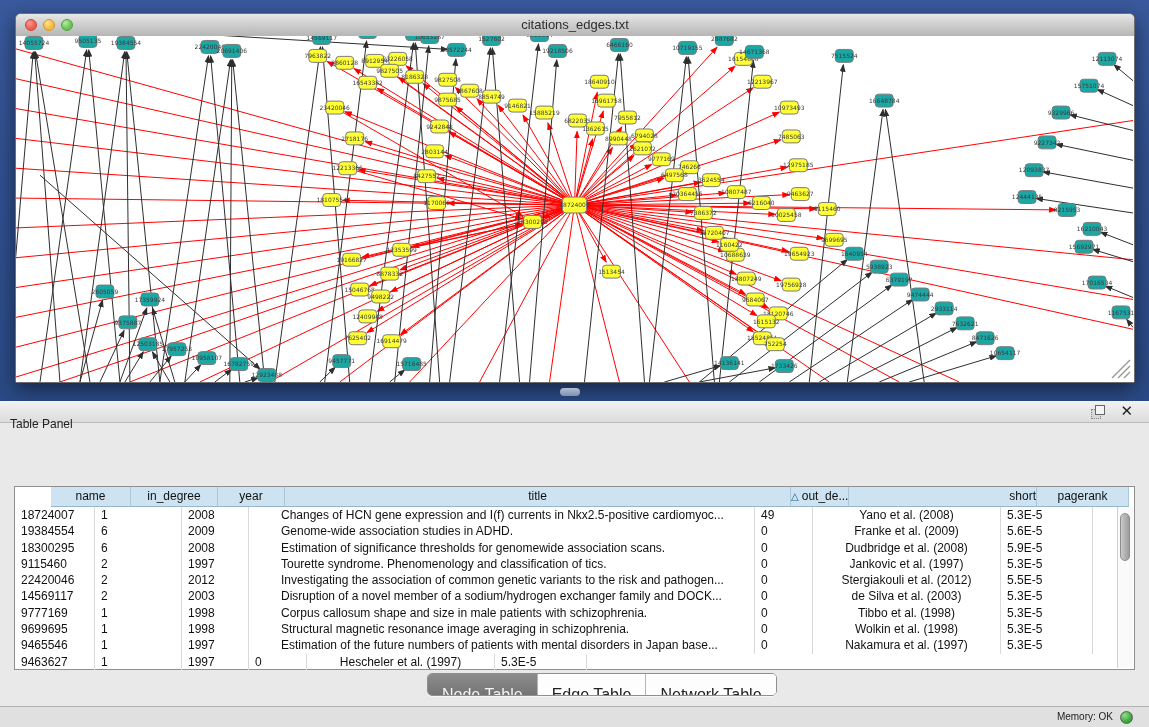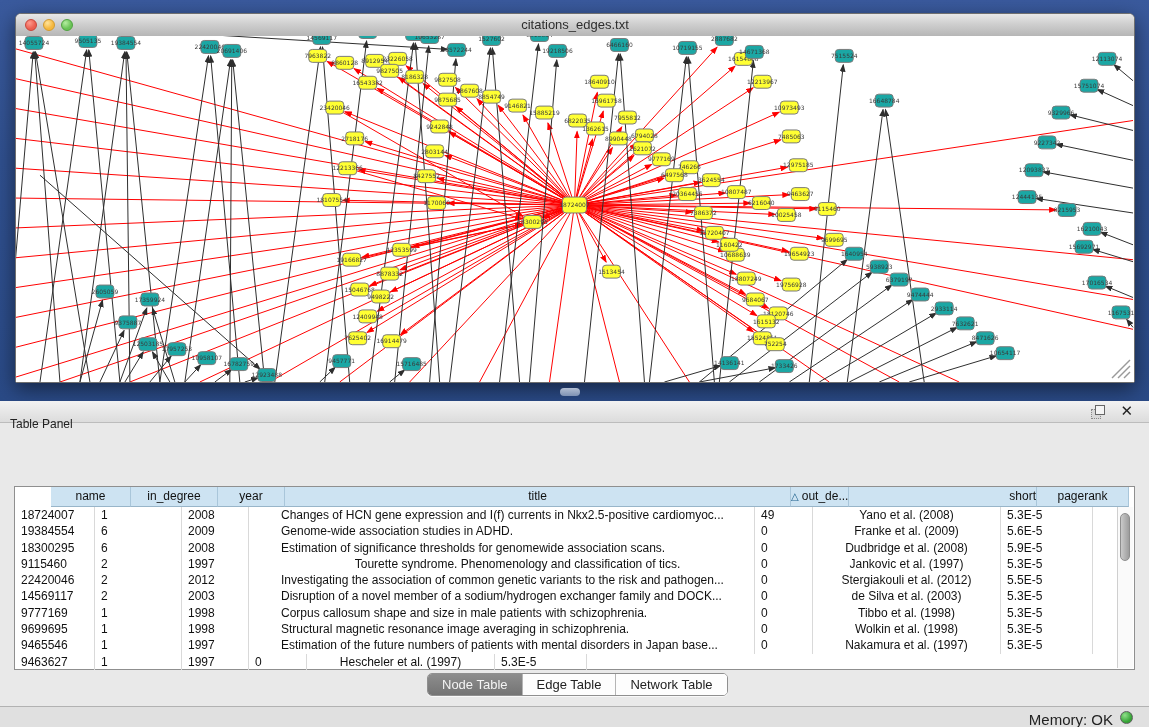--- a/index.html
+++ b/index.html
@@ -47,27 +47,27 @@
     line-height:16.3px;white-space:nowrap;overflow:hidden;padding-left:6px;}
   .td.center{text-align:center;padding-left:0;}
   .td.indent{padding-left:32px;}
   .vscroll{position:absolute;right:1px;top:20px;bottom:1px;width:15px;background:#fafafa;
     border-left:1px solid #cfcfcf;}
   .vthumb{position:absolute;left:2px;top:6px;width:10px;height:48px;border-radius:6px;
     background:linear-gradient(90deg,#cacaca,#9d9d9d);border:1px solid #8e8e8e;box-sizing:border-box;}
   
   .tabs{position:absolute;left:427px;top:272px;height:21px;display:flex;border:1px solid #8f8f8f;
     border-radius:5px;overflow:hidden;background:#fff;box-shadow:0 1px 0 rgba(255,255,255,.7);}
-  .tab{font-size:13px;line-height:21px;padding:0 14px;color:#222;background:#fdfdfd;border-right:1px solid #b5b5b5;}
+  .tab{font-size:16px;line-height:21px;padding:10px 14px;color:#222;background:#fdfdfd;border-right:1px solid #b5b5b5;}
   .tab:last-child{border-right:none;}
   .tab.active{background:linear-gradient(180deg,#8d8d8d,#747474);color:#f4f4f4;}
   
   .statusbar{position:absolute;left:0;top:305px;width:100%;height:21px;background:#e0e0e0;
     border-top:1px solid #b2b2b2;}
-  .mem{position:absolute;right:36px;top:4px;font-size:15px;color:#222;}
+  .mem{position:absolute;right:36px;top:4px;font-size:10px;color:#222;}
   .memdot{position:absolute;right:16px;top:4px;width:13px;height:13px;border-radius:50%;
     background:radial-gradient(circle at 35% 30%,#90e08a,#35a335 65%);border:1px solid #5d5d5d;box-sizing:border-box;}
 </style>
 </head>
 <body>
 
 <div class="desktop">
   <div class="net-window">
     <div class="titlebar">
       <div class="lights">
@@ -785,21 +785,21 @@
           <div class="td left" style="width: 67px;">2008</div>
           <div class="td indent" style="width: 506px;">Estimation of significance thresholds for genomewide association scans.</div>
           <div class="td left" style="width: 58px;">0</div>
           <div class="td center" style="width: 188px;">Dudbridge et al. (2008)</div>
           <div class="td left" style="width: 92px;">5.9E-5</div>
         </div>
         <div class="trow">
           <div class="td left" style="width: 80px;">9115460</div>
           <div class="td left" style="width: 87px;">2</div>
           <div class="td left" style="width: 67px;">1997</div>
-          <div class="td indent" style="width: 506px; text-align: center;">Tourette syndrome. Phenomenology and classification of tics.</div>
+          <div class="td indent" style="width: 506px;">Tourette syndrome. Phenomenology and classification of tics.</div>
           <div class="td left" style="width: 58px;">0</div>
           <div class="td center" style="width: 188px;">Jankovic et al. (1997)</div>
           <div class="td left" style="width: 92px;">5.3E-5</div>
         </div>
         <div class="trow">
           <div class="td left" style="width: 80px;">22420046</div>
           <div class="td left" style="width: 87px;">2</div>
           <div class="td left" style="width: 67px;">2012</div>
           <div class="td indent" style="width: 506px;">Investigating the association of common genetic variants to the risk and pathogen...</div>
           <div class="td left" style="width: 58px;">0</div>

